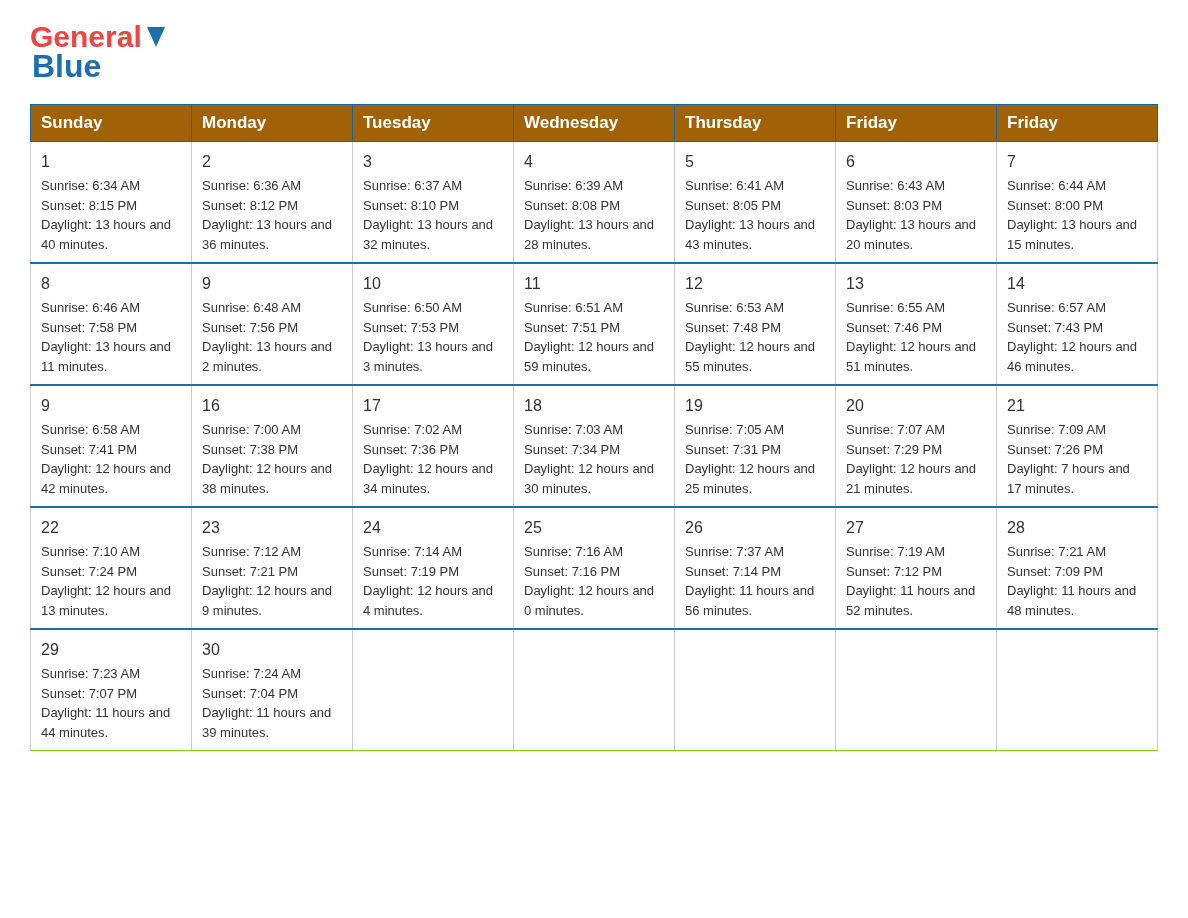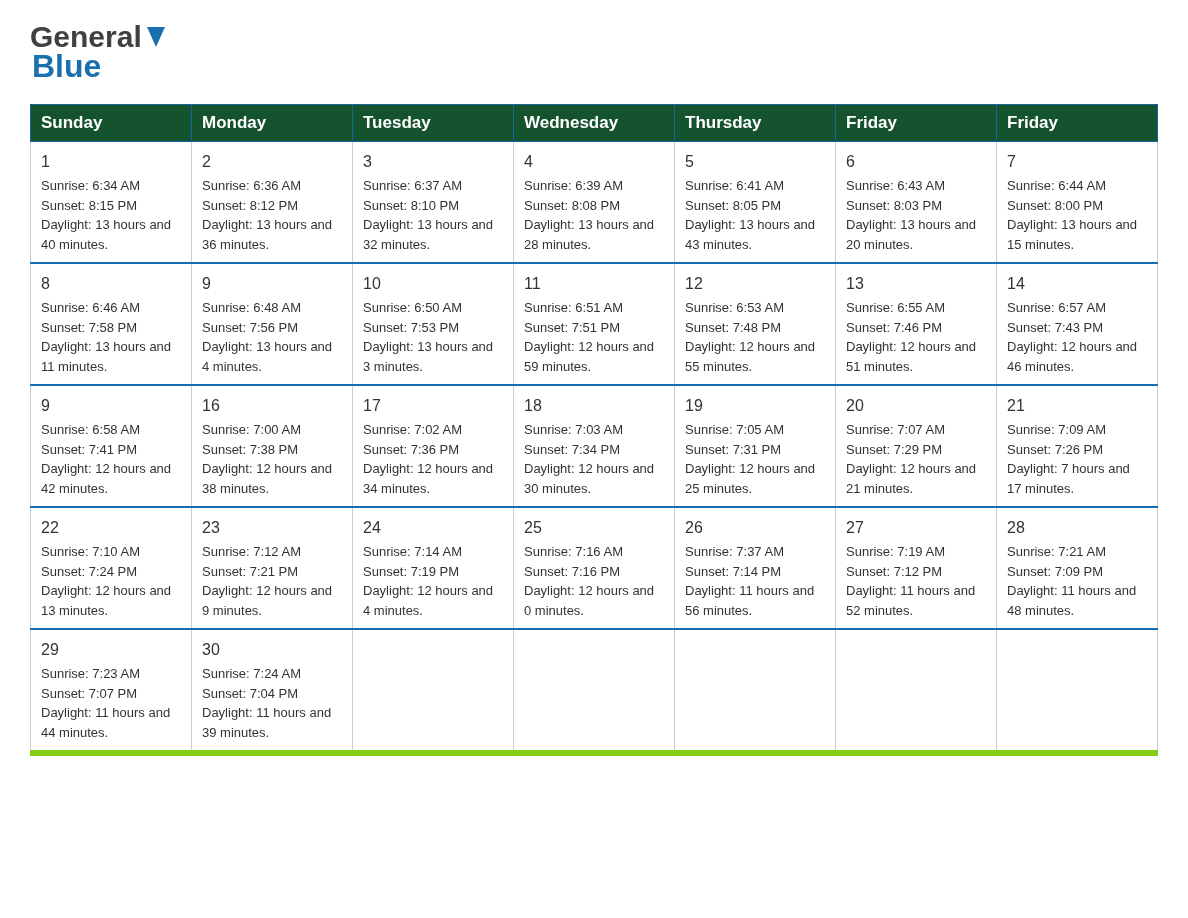--- a/index.html
+++ b/index.html
@@ -35,40 +35,40 @@
       font-size: 22px;
       color: #555;
       margin-top: 4px;
     }
     .calendar {
       width: 100%;
       border-collapse: collapse;
       border: 1px solid #ccc;
     }
     .calendar th {
-      background-color: #14532d;
+      background-color: #a16207;
       color: #fff;
       font-size: 17px;
       font-weight: bold;
       padding: 8px 10px;
       text-align: left;
       border: 1px solid #1565a0;
     }
     .calendar td {
       vertical-align: top;
       padding: 8px 10px;
       border: 1px solid #ccc;
       width: calc(100% / 7);
       min-height: 90px;
       font-size: 13px;
       line-height: 1.5;
       border-bottom: 2px solid #1a6faf;
     }
     .calendar tr:last-child td {
-      border-bottom: 6px solid #84cc16;
+      border-bottom: 1px solid #84cc16;
       margin-top: 32px;
     }
     .day-num {
       font-size: 16px;
       font-weight: normal;
       color: #333;
       display: block;
       margin-bottom: 2px;
     }
     .day-info {
@@ -92,21 +92,21 @@
     }
   </style>
 </head>
 <body>
 
 <div class="header">
   <div class="logo">
     <div class="logo-wrapper">
       <div class="logo-svg-area">
         <div style="display:flex;align-items:center;gap:0;">
-          <span style="font-size:30px;font-weight:bold;color:#404040;">General</span>
+          <span style="font-size:30px;font-weight:bold;color:#ef4444;">General</span>
           <svg width="28" height="28" viewBox="0 0 28 28">
             <polygon points="5,4 23,4 14,24" fill="#1a6faf"></polygon>
           </svg>
         </div>
         <div style="font-size:32px;font-weight:bold;color:#1a6faf;margin-top:-4px;margin-left:2px;">Blue</div>
       </div>
     </div>
   </div>
   <div class="title-area">
     <div class="month-title"></div>
@@ -175,21 +175,21 @@
         <td>
         <span class="day-num">8</span>
         <span class="day-info">Sunrise: 6:46 AM</span><br>
         <span class="day-info">Sunset: 7:58 PM</span><br>
         <span class="day-info">Daylight: 13 hours and 11 minutes.</span>
       </td>
         <td>
         <span class="day-num">9</span>
         <span class="day-info">Sunrise: 6:48 AM</span><br>
         <span class="day-info">Sunset: 7:56 PM</span><br>
-        <span class="day-info">Daylight: 13 hours and 4 minutes.</span>
+        <span class="day-info">Daylight: 13 hours and 2 minutes.</span>
       </td>
         <td>
         <span class="day-num">10</span>
         <span class="day-info">Sunrise: 6:50 AM</span><br>
         <span class="day-info">Sunset: 7:53 PM</span><br>
         <span class="day-info">Daylight: 13 hours and 3 minutes.</span>
       </td>
         <td>
         <span class="day-num">11</span>
         <span class="day-info">Sunrise: 6:51 AM</span><br>

